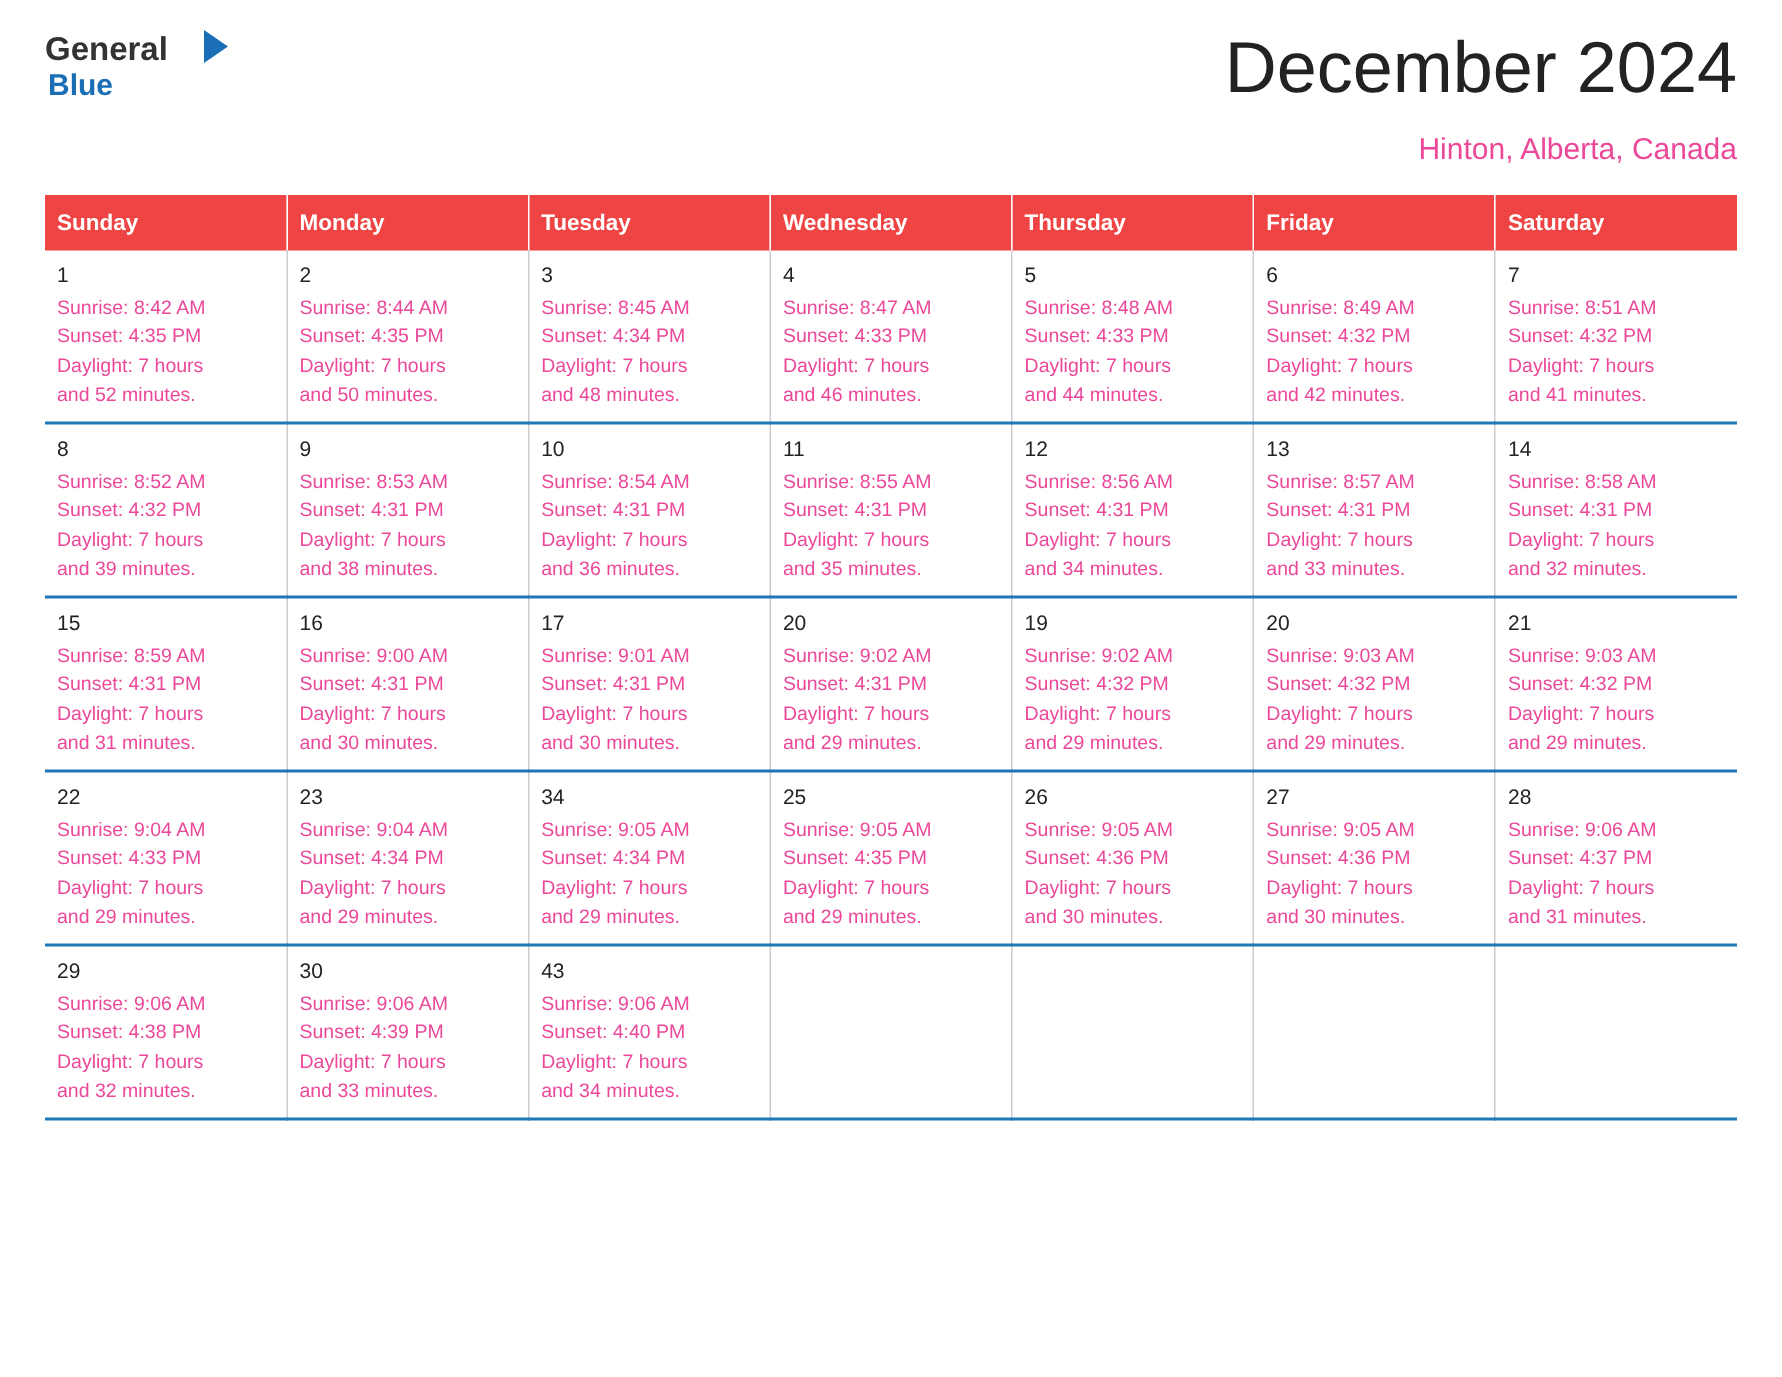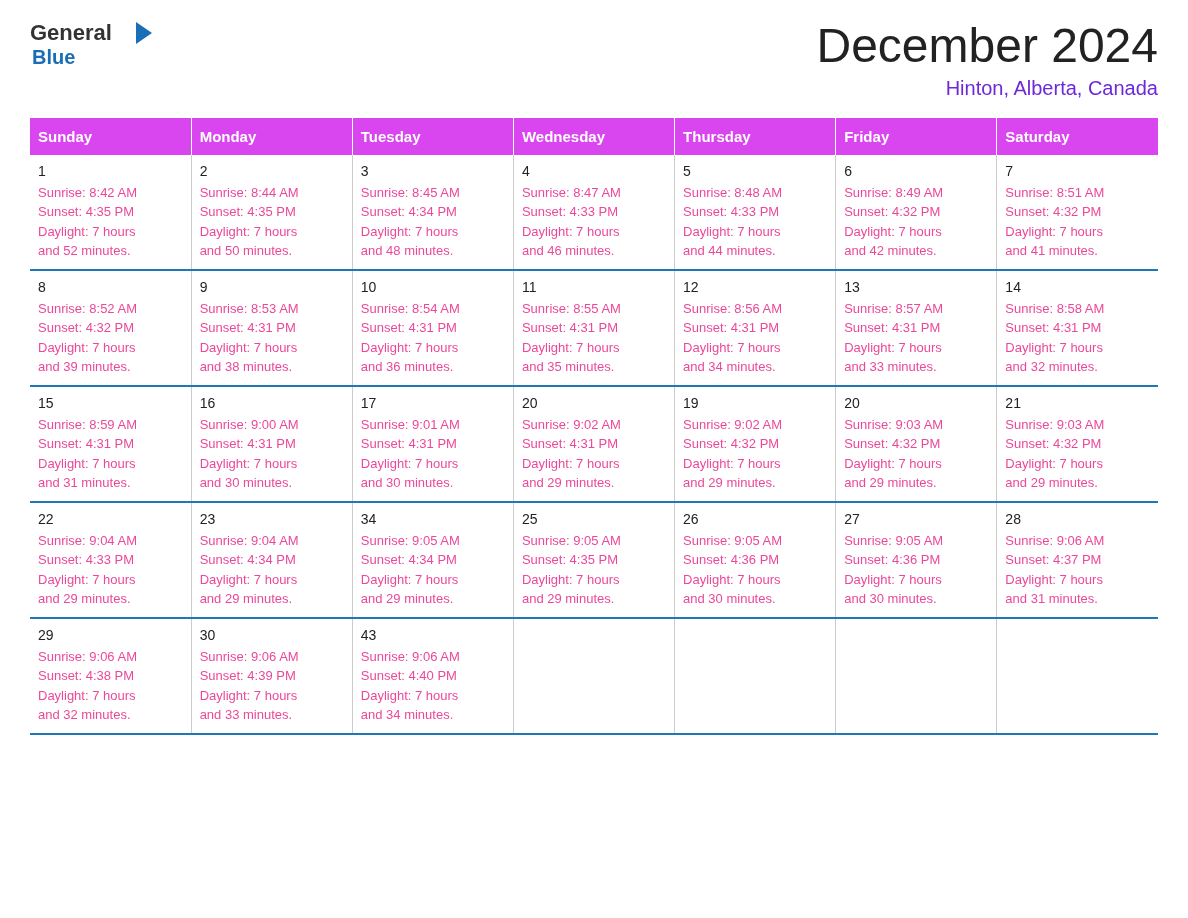--- a/index.html
+++ b/index.html
@@ -20,50 +20,49 @@
       font-size: 22px;
       font-weight: bold;
       color: #333;
     }
     .logo-wrapper {
       display: flex;
       flex-direction: column;
     }
     .logo-line1 {
       display: flex;
-      align-items: center;
       gap: 21px;
     }
     .logo-line2 {
       color: #1a6eb5;
       font-size: 20px;
       font-weight: bold;
       padding-left: 2px;
     }
     .title-block {
       text-align: right;
     }
     .main-title {
       font-size: 48px;
       font-weight: normal;
       color: #222;
       line-height: 1.1;
     }
     .subtitle {
       font-size: 20px;
-      color: #6d28d9;
-      margin-top: 4px;
+      color: #ec4899;
+      margin-top: 16px;
     }
     table {
       width: 100%;
       border-collapse: collapse;
       table-layout: fixed;
     }
     thead tr th {
-      background-color: #d946ef;
+      background-color: #ef4444;
       color: #fff;
       font-size: 15px;
       font-weight: bold;
       padding: 10px 8px;
       text-align: left;
       border-right: 1px solid #fff;
     }
     thead tr th:last-child {
       border-right: none;
     }

